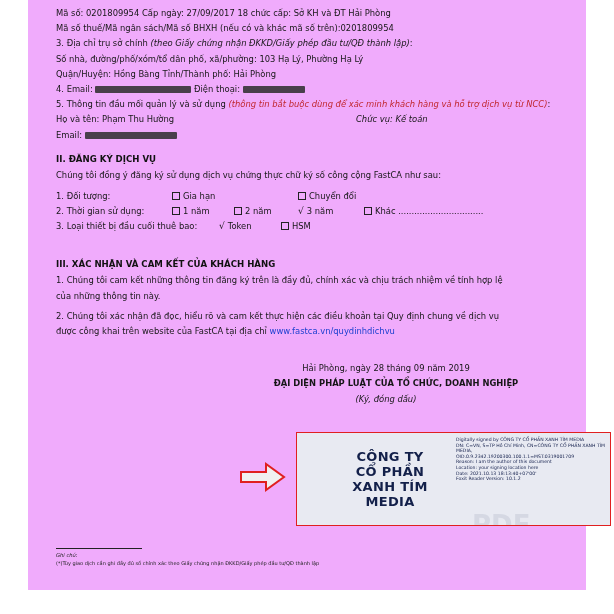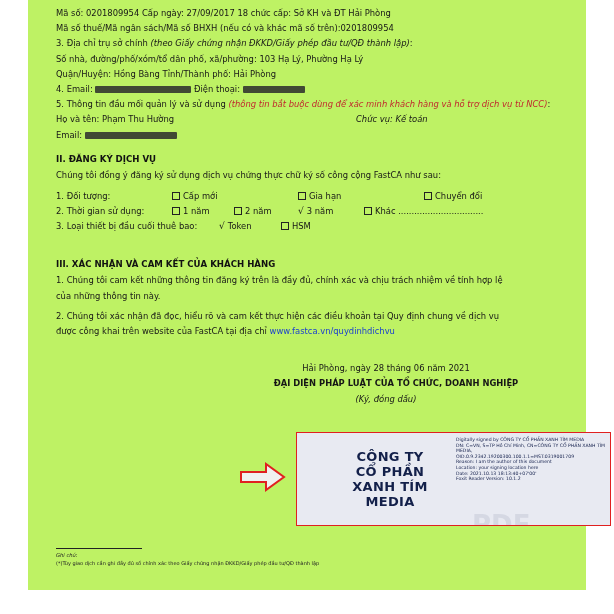--- a/index.html
+++ b/index.html
@@ -8,21 +8,21 @@
     background:#f0f0f0;
     font-family:"DejaVu Sans", sans-serif;
     overflow:hidden;
   }
   .page{
     position:absolute;left:0;top:0;width:614px;height:614px;
     background:#ffffff;
   }
   .sheet{
     position:absolute;left:28px;top:0;width:558px;height:590px;
-    background:#bef264;
+    background:#f0abfc;
   }
   .ln{
     font-size:8.4px;
     color:#161616;
     line-height:11px;
     margin:0 0 4.2px 0;
     white-space:nowrap;
   }
   .ital{font-style:italic;}
   .bold{font-weight:bold;}
@@ -122,23 +122,20 @@
       <p class="sec">II. ĐĂNG KÝ DỊCH VỤ</p>
       <p class="ln">Chúng tôi đồng ý đăng ký sử dụng dịch vụ chứng thực chữ ký số công cộng FastCA như sau:</p>
 
       <div class="gap"></div>
 
       <div class="optrow">
         <div style="width:116px">
             <p class="ln">1. Đối tượng:</p>
           </div>
         <div style="width:126px">
-            <p class="ln"><span class="cbx"></span><span>Cấp mới</span></p>
-          </div>
-        <div style="width:126px">
             <p class="ln"><span class="cbx"></span><span>Gia hạn</span></p>
           </div>
         <div>
             <p class="ln"><span class="cbx"></span><span>Chuyển đổi</span></p>
           </div>
       </div>
 
       <div class="optrow">
         <div style="width:116px">
             <p class="ln">2. Thời gian sử dụng:</p>
@@ -176,21 +173,21 @@
       <p class="ln">1. Chúng tôi cam kết những thông tin đăng ký trên là đầy đủ, chính xác và chịu trách nhiệm về tính hợp lệ</p>
       <p class="ln">của những thông tin này.</p>
 
       <div style="height:5px"></div>
 
       <p class="ln">2. Chúng tôi xác nhận đã đọc, hiểu rõ và cam kết thực hiện các điều khoản tại Quy định chung về dịch vụ</p>
       <p class="ln"><span>được công khai trên website của FastCA tại địa chỉ </span><span class="blue">www.fastca.vn/quydinhdichvu</span></p>
 
       <div style="height:22px"></div>
 
-      <p class="ln center" style="margin-left:150px;width:360px">Hải Phòng, ngày 28 tháng 06 năm 2021</p>
+      <p class="ln center" style="margin-left:150px;width:360px">Hải Phòng, ngày 28 tháng 09 năm 2019</p>
       <p class="ln center bold" style="margin-left:150px;width:380px">ĐẠI DIỆN PHÁP LUẬT CỦA TỔ CHỨC, DOANH NGHIỆP</p>
       <p class="ln center ital" style="margin-left:150px;width:360px">(Ký, đóng dấu)</p>
 
     </div>
 
     <svg class="arrow" viewBox="0 0 46 30">
       <polygon points="1,10 26,10 26,2 44,15 26,28 26,20 1,20" fill="#f0f0f0" stroke="#e02020" stroke-width="2"></polygon>
     </svg>
 
     <div class="sigbox">

